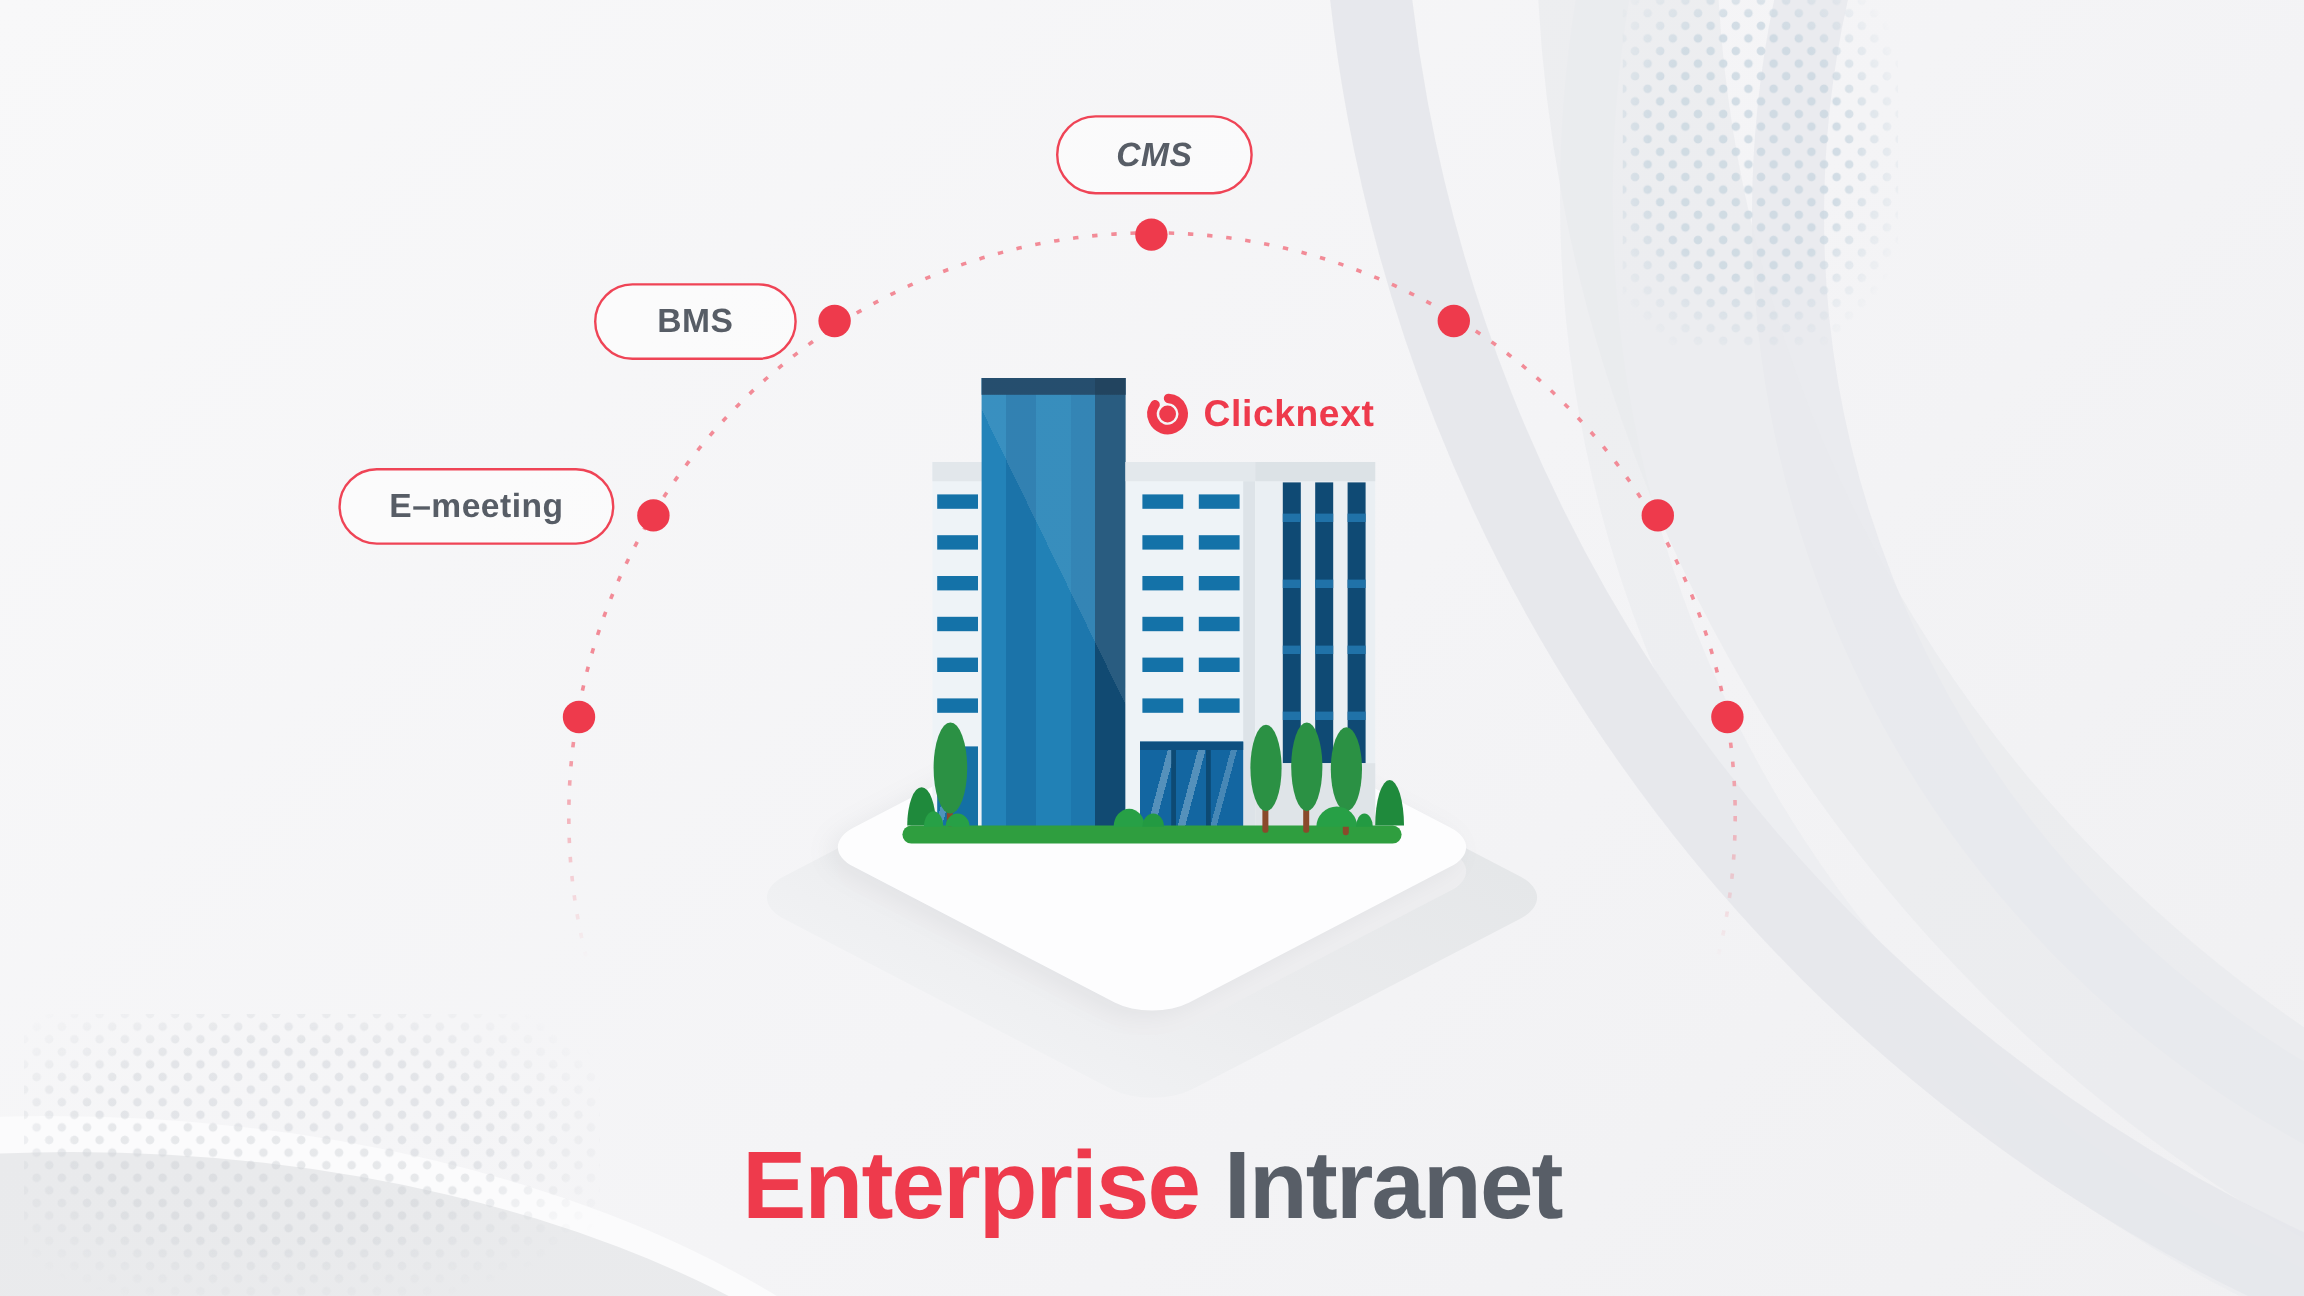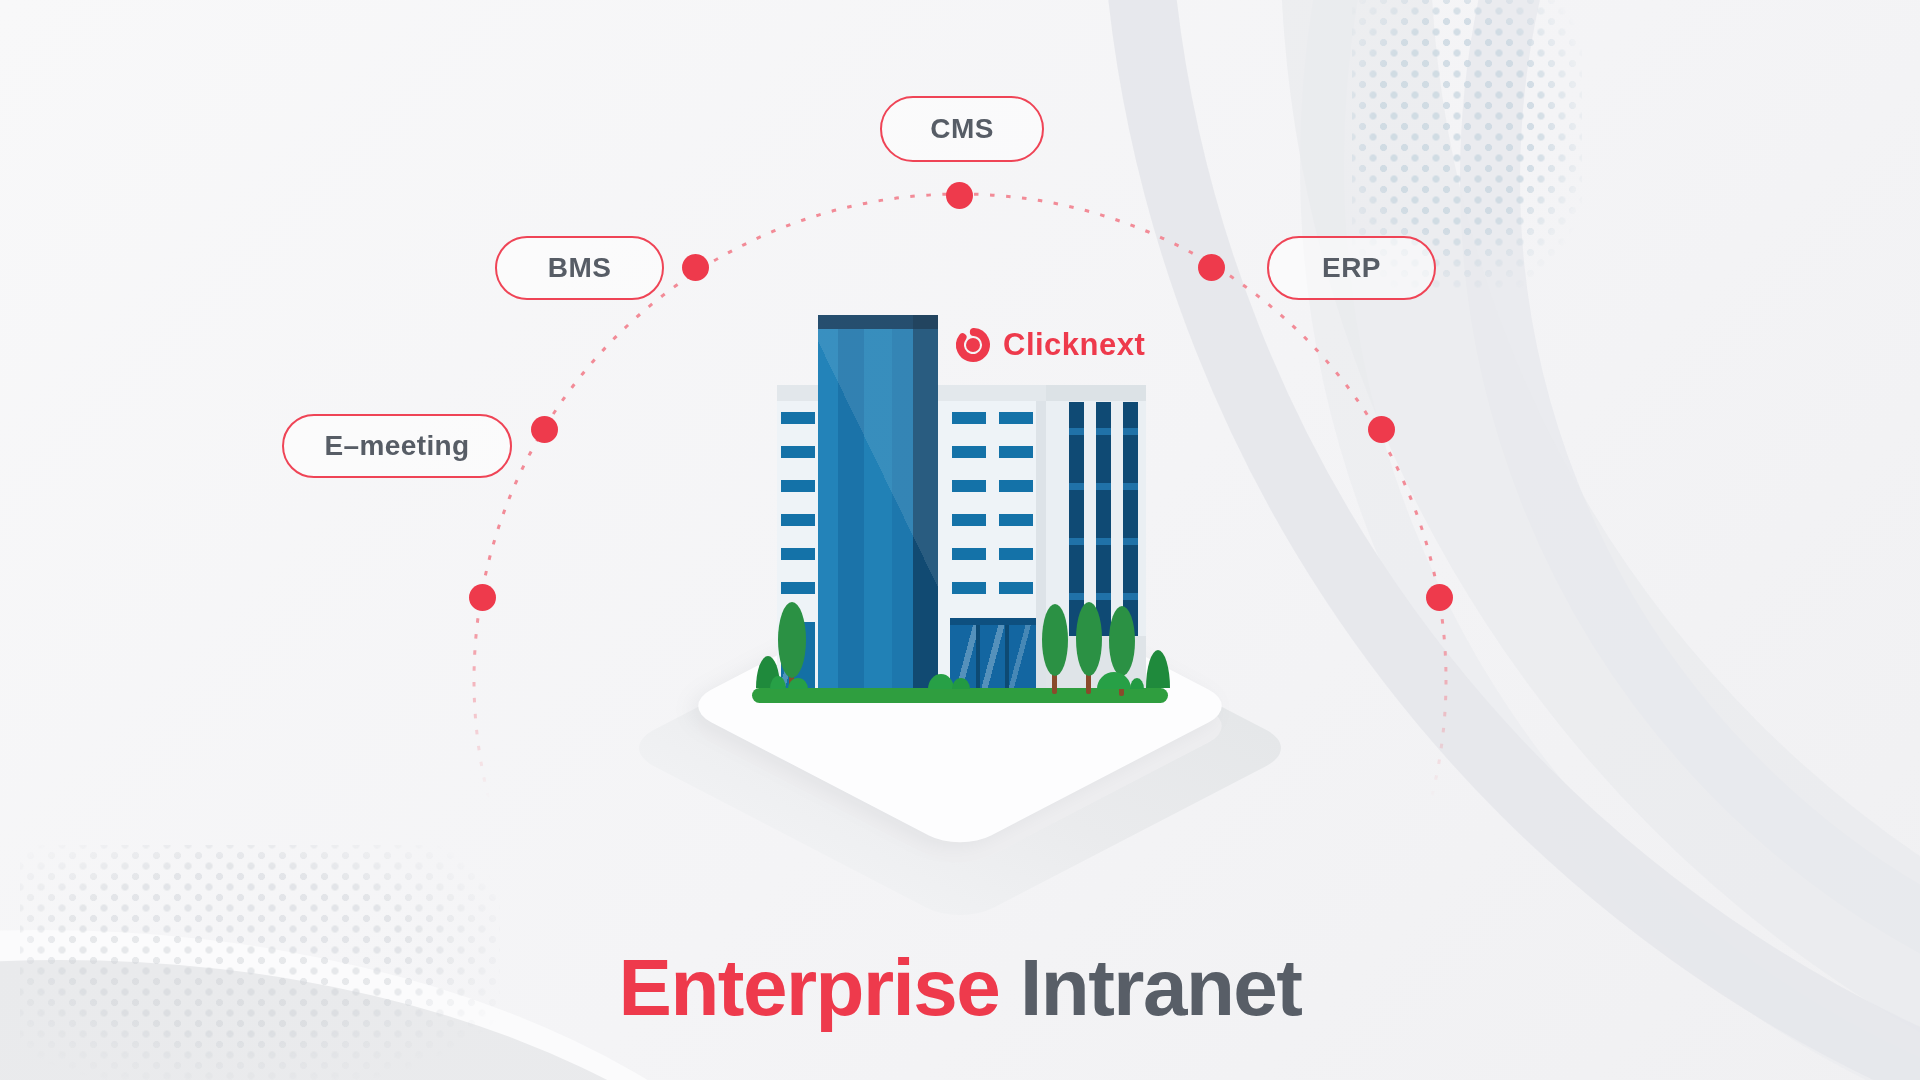--- a/index.html
+++ b/index.html
@@ -36,24 +36,24 @@
   .dot-bms{left:682px;top:254px;}
   .dot-erp{left:1198px;top:254px;}
   .dot-e_meeting{left:531px;top:416px;}
   .dot-hrm{left:1368px;top:416px;}
   .dot-e_learning{left:469px;top:584px;}
   .dot-intranet{left:1426px;top:584px;}
 
   .pill{position:absolute;display:flex;align-items:center;justify-content:center;
     border:2px solid #ef4456;border-radius:999px;background:rgba(255,255,255,.5);
     color:#575d66;font-size:28px;font-weight:bold;letter-spacing:.4px;z-index:6;}
-  .pill-cms{left:880px;top:96px;width:160px;height:62px;}
+  .pill-cms{left:880px;top:96px;width:160px;height:62px;font-style:italic;}
   .pill-bms{left:495px;top:236px;width:165px;height:60px;align-items:center;}
   .pill-erp{left:1267px;top:236px;width:165px;height:60px;}
-  .pill-e_meeting{left:282px;top:414px;width:226px;height:60px;}
+  .pill-e_meeting{left:282px;top:390px;width:226px;height:60px;}
   .pill-hrm{left:1429px;top:401px;width:162px;height:60px;}
   .pill-e_learning{left:221px;top:568px;width:226px;height:60px;}
   .pill-intranet{left:1480px;top:568px;width:226px;height:60px;}
 
   
   .plat{position:absolute;border-radius:48px;}
   .plat-under{left:719px;top:507px;width:482px;height:482px;z-index:1;
     transform:scaleY(.52) rotate(45deg);
     background:linear-gradient(180deg,#e5e7e9 0%,#eaebed 55%,#f0f1f3 100%);}
   .plat-side{left:762px;top:528px;width:396px;height:396px;z-index:2;border-radius:44px;
@@ -234,23 +234,20 @@
     </svg>
     <span class="logo-text">Clicknext</span>
   </div>
 
   <div class="pill pill-cms">
     <span>CMS</span>
   </div>
   <div class="pill pill-bms">
     <span>BMS</span>
   </div>
-  <div class="pill pill-erp">
-    <span>ERP</span>
-  </div>
   <div class="pill pill-e_meeting">
     <span>E–meeting</span>
   </div>
 
   <div class="arc-dot dot-cms"></div>
   <div class="arc-dot dot-bms"></div>
   <div class="arc-dot dot-erp"></div>
   <div class="arc-dot dot-e_meeting"></div>
   <div class="arc-dot dot-hrm"></div>
   <div class="arc-dot dot-e_learning"></div>

